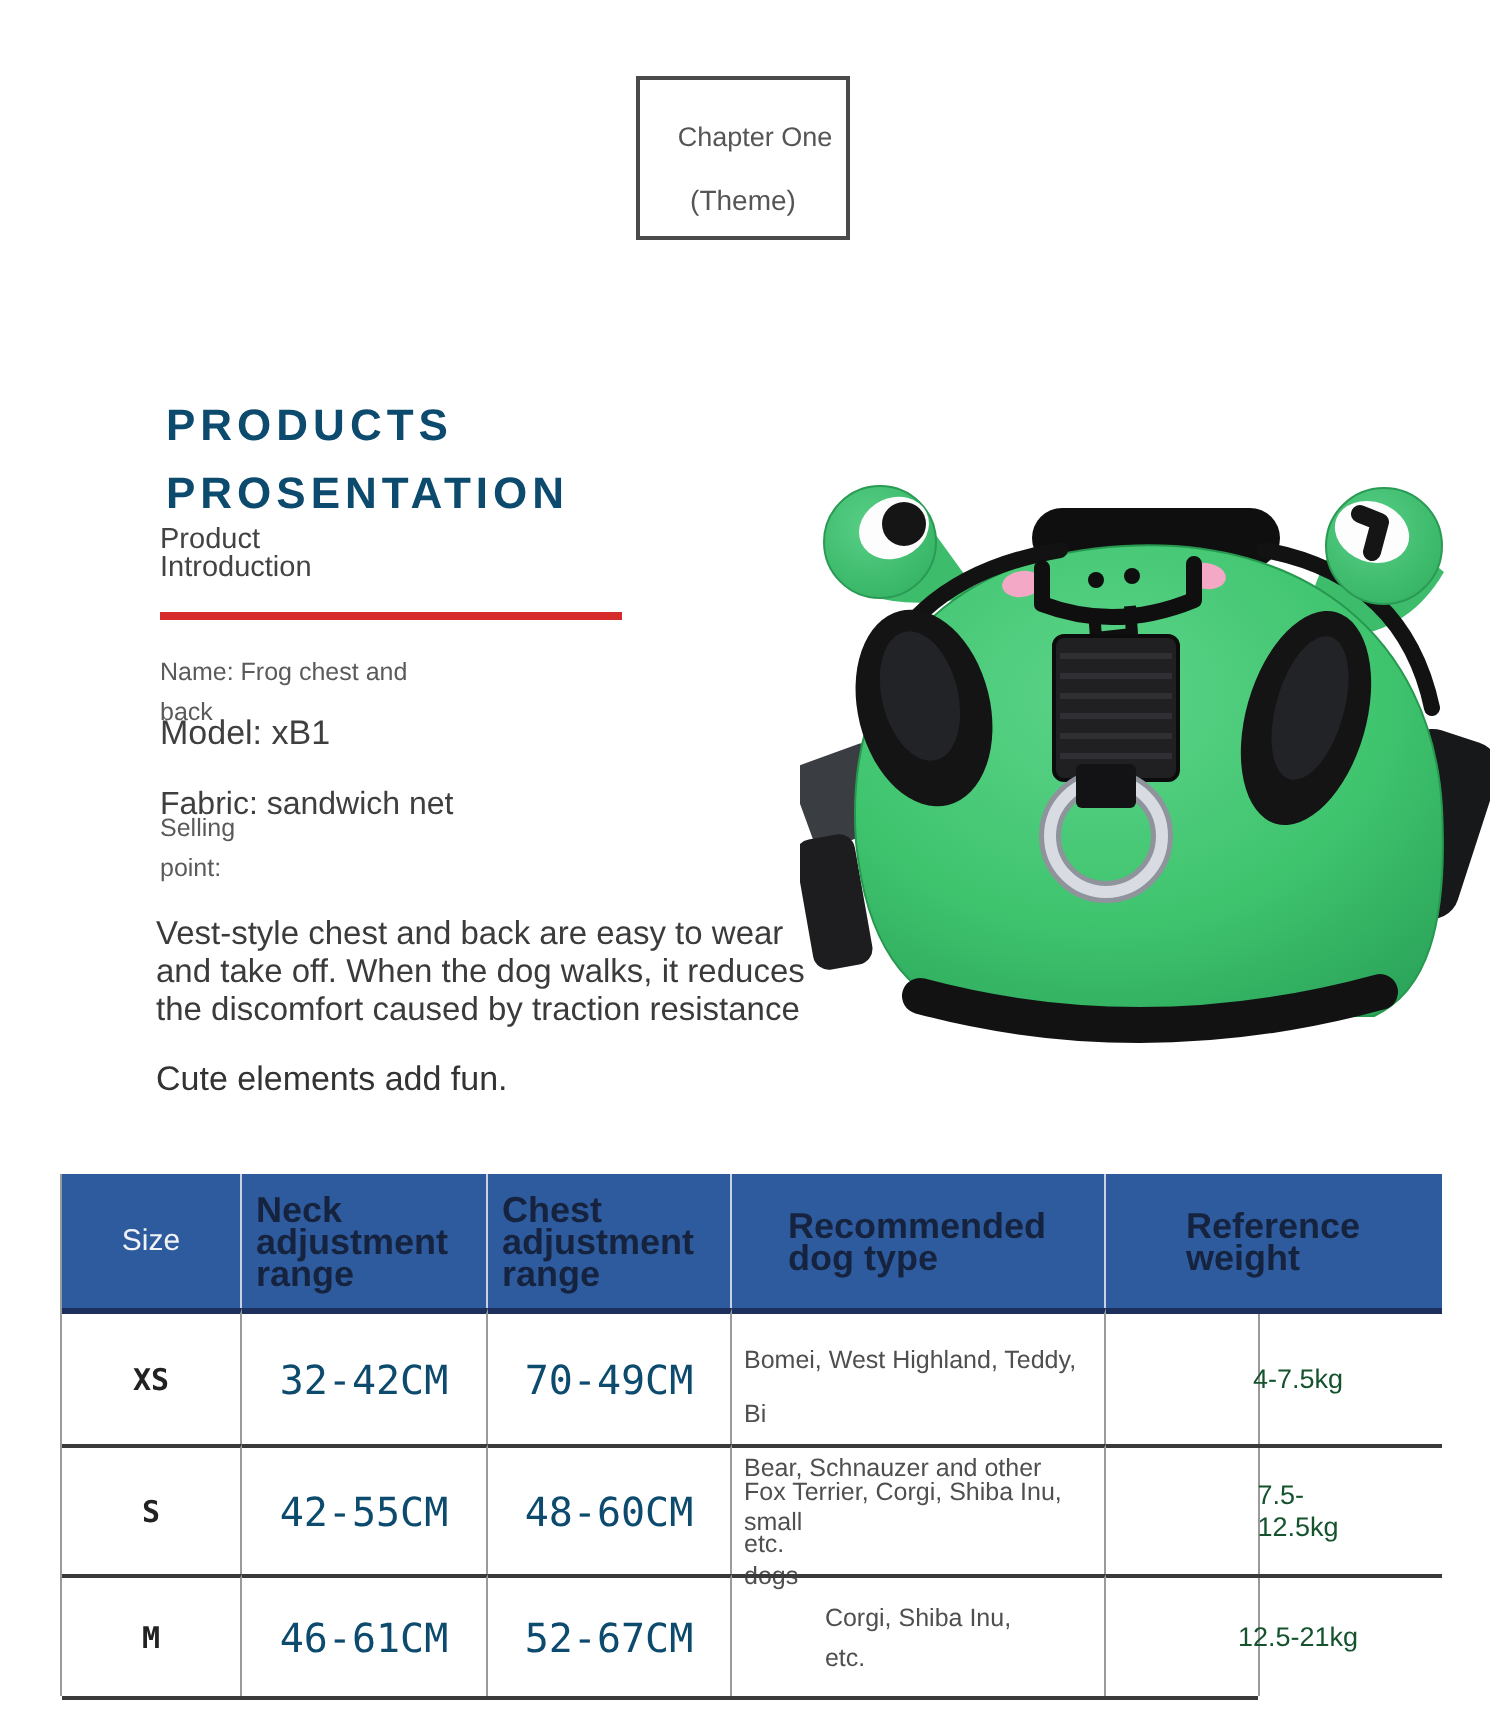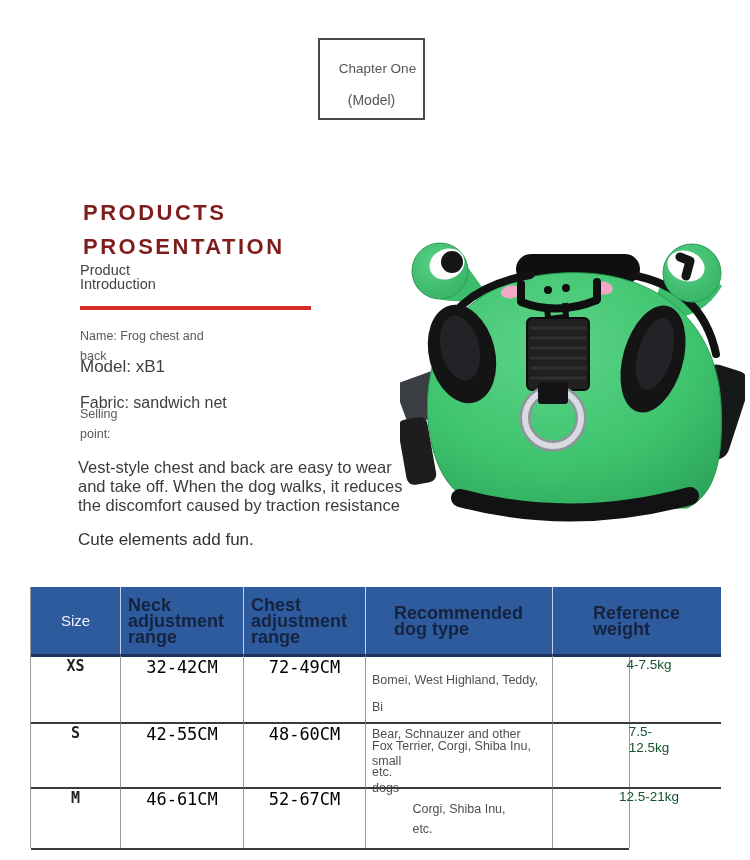--- a/index.html
+++ b/index.html
@@ -17,21 +17,21 @@
   body{font-family:"Liberation Sans", sans-serif;}
   .page{position:relative;width:750px;height:860px;background:#ffffff;overflow:hidden;}
 
   
   .chapter-box{position:absolute;left:318px;top:38px;width:107px;height:82px;
     border:2px solid #4a4a4a;background:#fff;text-align:center;}
   .chapter-box .l1{margin-top:21px;font-size:13.5px;color:#555;padding-left:12px;}
   .chapter-box .l2{margin-top:16px;font-size:14px;color:#555;}
 
   
-  .h-big{position:absolute;left:83px;font-size:22px;font-weight:800;letter-spacing:2.5px;color:#7f1d1d;}
+  .h-big{position:absolute;left:83px;font-size:22px;font-weight:800;letter-spacing:2.5px;color:#0c4a6e;}
   .h1{top:200px;}
   .h2{top:234px;}
   .intro-label{position:absolute;left:80px;top:264px;font-size:14.5px;color:#434343;line-height:13.5px;}
   .red-line{position:absolute;left:80px;top:306px;width:231px;height:4px;background:var(--accent-red);}
 
   
   .t-small{position:absolute;left:80px;font-size:12.5px;color:#5a5a5a;line-height:20px;}
   .name-block{top:326px;}
   .model{position:absolute;left:80px;top:357px;font-size:17px;color:#3f3f3f;}
   .fabric{position:absolute;left:80px;top:394px;font-size:16px;color:#3f3f3f;}
@@ -51,38 +51,38 @@
   .cell.last{border-right:none;}
   .hdr{background:var(--table-header-bg);display:flex;align-items:center;border-right:1px solid #c8d2e2;}
   .hdr .hlines{font-size:18px;font-weight:700;color:var(--table-header-text-dark);line-height:16px;padding-left:7px;}
   .hdr.size-h{justify-content:center;}
   .hdr.size-h .hlines{font-size:15px;font-weight:500;color:var(--table-header-text-light);padding-left:0;}
   .hdr.rec-h .hlines{padding-left:28px;}
   .hdr.ref-h .hlines{padding-left:40px;}
   .row-top{border-top:2px solid #3a3a3a;}
   .hdr-bottom{border-top:3px solid #1d2f5c;}
   .table-bottom{position:absolute;left:0;right:0;bottom:-2px;height:2px;background:#3a3a3a;}
-  .c-center{display:flex;justify-content:center;}
+  .c-center{display:flex;align-items:center;justify-content:center;}
   .mono{font-family:"DejaVu Sans Mono", monospace;}
   .size-val{font-size:15px;font-weight:700;color:#222;}
-  .cm-val{font-size:17px;color:#000000;}
+  .cm-val{font-size:20px;color:#0c4a6e;}
   .dog-cell{padding:10px 4px 0 6px;font-size:12.5px;color:#4f4f4f;line-height:27px;height:56px;overflow:visible;}
   .dog-cell.tight{line-height:26px;padding-top:9px;}
   .dog-cell.centered{display:flex;align-items:center;justify-content:center;height:100%;padding:0;line-height:20px;}
   .dog-cell.centered .inner{text-align:left;}
   .weight-val{font-size:13.5px;color:#14532d;line-height:16px;text-align:left;margin-left:24px;}
 </style>
 </head>
 <body>
 
 <div class="page">
 
   <div class="chapter-box">
     <div class="l1">Chapter One</div>
-    <div class="l2">(Model)</div>
+    <div class="l2">(Theme)</div>
   </div>
 
   <div class="h-big h1">PRODUCTS</div>
   <div class="h-big h2">PROSENTATION</div>
   <div class="intro-label">
     <div>Product</div>
     <div>Introduction</div>
   </div>
   <div class="red-line"></div>
 
@@ -211,21 +211,21 @@
       </div>
     </div>
 
     <div class="cell hdr-bottom c-center">
       <span class="mono size-val">XS</span>
     </div>
     <div class="cell hdr-bottom c-center">
       <span class="mono cm-val">32-42CM</span>
     </div>
     <div class="cell hdr-bottom c-center">
-      <span class="mono cm-val">72-49CM</span>
+      <span class="mono cm-val">70-49CM</span>
     </div>
     <div class="cell hdr-bottom">
       <div class="dog-cell">
         <div>Bomei, West Highland, Teddy, Bi</div>
         <div>Bear, Schnauzer and other small</div>
         <div>dogs</div>
       </div>
     </div>
     <div class="cell hdr-bottom c-center last">
       <div class="weight-val">

